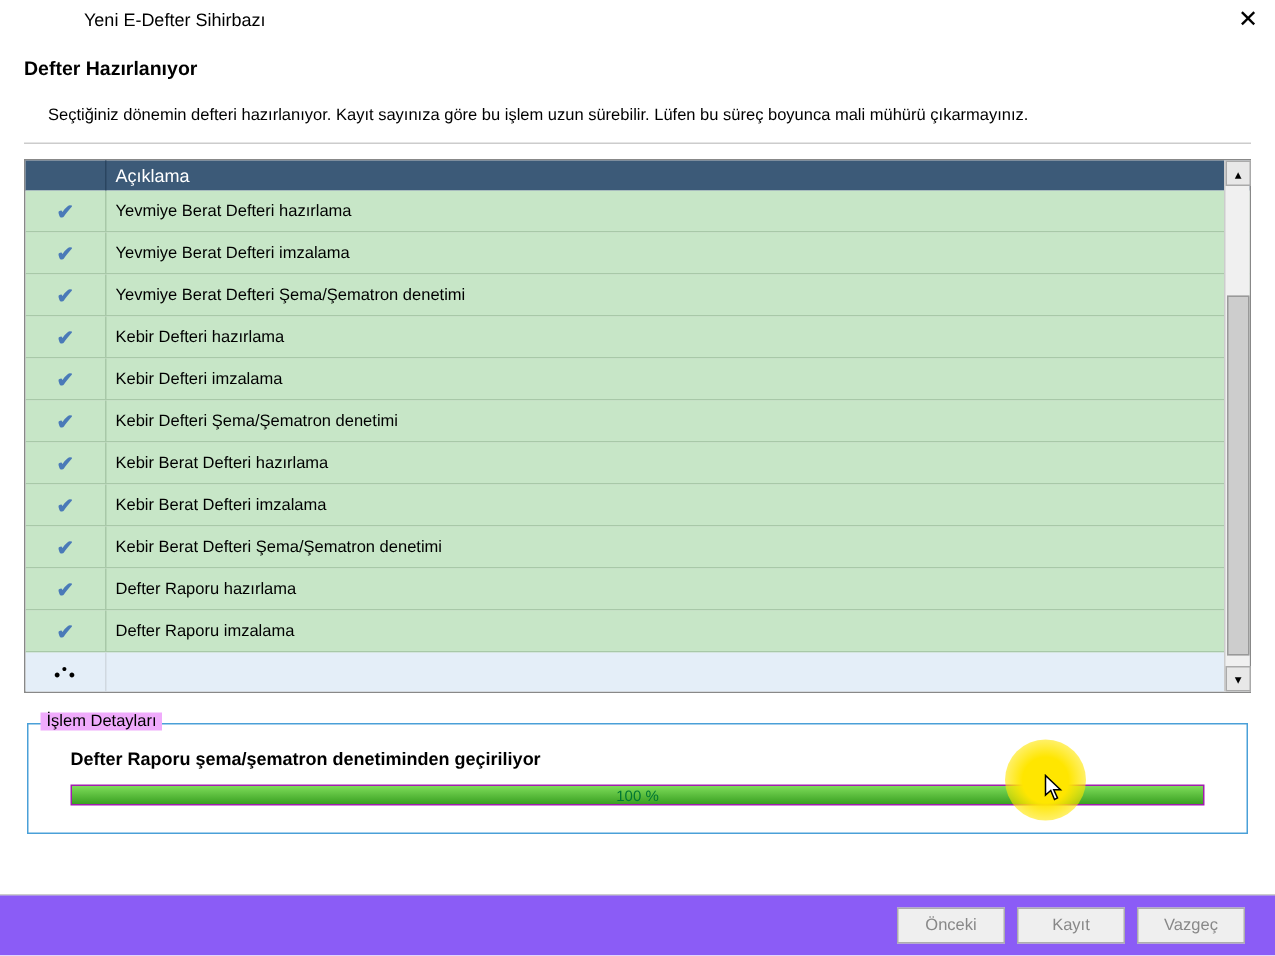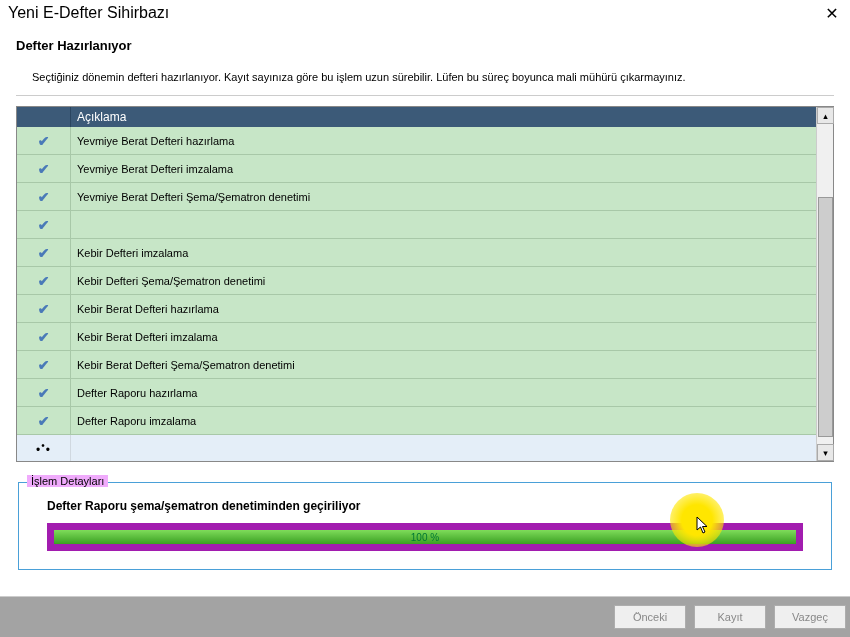--- a/index.html
+++ b/index.html
@@ -1,18 +1,18 @@
 <!DOCTYPE html>
 <html><head>
   <meta charset="utf-8">
   <style>
     * { margin: 0; padding: 0; box-sizing: border-box; }
     body { font-family: "Segoe UI", Tahoma, sans-serif; font-size: 12px; background: #fff; width: 850px; height: 637px; overflow: hidden; position: relative; }
     .titlebar { display: flex; align-items: center; justify-content: space-between; padding: 4px 8px; height: 26px; }
-    .titlebar-title { font-size: 16px; }
+    .titlebar-title { font-size: 12px; margin-left: 48px; }
     .close-btn { width: 20px; height: 20px; display: flex; align-items: center; justify-content: center; cursor: pointer; font-size: 16px; }
     .content { padding: 12px 16px 0 16px; }
     .header-title { font-weight: bold; font-size: 13px; margin-bottom: 18px; }
     .header-desc { font-size: 11px; margin-left: 16px; margin-bottom: 12px; }
     .separator { border-top: 1px solid #ccc; margin: 6px 0 10px 0; }
     .grid-wrap { position: relative; border: 1px solid #888; margin: 0 0 0 0; }
     .grid-header { display: flex; background: #3c5a78; color: #fff; height: 20px; align-items: center; }
     .col-icon-h { width: 54px; border-right: 1px solid #2a4560; height: 100%; }
     .col-desc-h { flex: 1; padding-left: 6px; font-size: 12px; line-height: 24px; }
     .grid-body { height: 334px; overflow: hidden; }
@@ -25,24 +25,24 @@
     .check { color: #4a7ab8; font-size: 14px; font-weight: bold; }
     .spinner { font-size: 12px; letter-spacing: 1px; }
     .scroll-col { position: absolute; right: 0; top: 0; width: 17px; height: 100%; background: #f0f0f0; border-left: 1px solid #ccc; }
     .scroll-btn { width: 17px; height: 17px; background: #e8e8e8; border: 1px solid #aaa; display: flex; align-items: center; justify-content: center; font-size: 9px; position: absolute; }
     .scroll-up { top: 0; }
     .scroll-down { bottom: 0; }
     .scroll-thumb { position: absolute; left: 1px; width: 15px; background: #cdcdcd; border: 1px solid #999; }
     .details-group { border: 1px solid #4aa0d8; margin: 20px 2px 0 2px; padding: 16px 28px 18px 28px; position: relative; }
     .details-legend { position: absolute; top: -8px; left: 8px; background: #f0abfc; padding: 0 4px; font-size: 11px; }
     .details-text { font-weight: bold; font-size: 12px; margin-bottom: 10px; }
-    .progress-outer { height: 28px; background: #fde047; border: 7px solid #a21caf; position: relative; overflow: hidden; }
+    .progress-outer { height: 14px; background: #fde047; border: 1px solid #a21caf; position: relative; overflow: hidden; }
     .progress-inner { height: 100%; background: linear-gradient(to bottom, #7edc5a, #3aa022); }
     .progress-label { position: absolute; top: 0; left: 0; right: 0; text-align: center; font-size: 10px; line-height: 16px; color: #073; }
-    .footer { position: absolute; bottom: 0; left: 0; right: 0; border-top: 1px solid #ccc; padding: 8px 4px; display: flex; justify-content: flex-end; gap: 8px; background: #a3a3a3; }
+    .footer { position: absolute; bottom: 0; left: 0; right: 0; border-top: 1px solid #ccc; padding: 8px 20px; display: flex; justify-content: flex-end; gap: 8px; background: #8b5cf6; }
     .btn { min-width: 72px; height: 24px; border: 1px solid #adadad; background: #efefef; color: #888; font-size: 11px; cursor: default; padding: 0 10px; }
     .cursor-highlight { position: absolute; width: 54px; height: 54px; border-radius: 50%; background: radial-gradient(circle, #ffe600 40%, rgba(255,230,0,0.6) 70%, rgba(255,230,0,0) 100%); top: 493px; left: 670px; pointer-events: none; z-index: 50; }
     .cursor-arrow { position: absolute; top: 516px; left: 696px; font-size: 16px; z-index: 51; pointer-events: none; color: #000; }
   </style>
 </head>
 <body>
 
 <div class="titlebar">
   <span class="titlebar-title">Yeni E-Defter Sihirbazı</span>
   <span class="close-btn">✕</span>
@@ -74,20 +74,21 @@
         <div class="grid-row done">
           <div class="col-icon">
             <span class="check">✔</span>
           </div>
           <div class="col-desc">Yevmiye Berat Defteri Şema/Şematron denetimi</div>
         </div>
         <div class="grid-row done">
           <div class="col-icon">
             <span class="check">✔</span>
           </div>
+          <div class="col-desc">Kebir Defteri hazırlama</div>
         </div>
         <div class="grid-row done">
           <div class="col-icon">
             <span class="check">✔</span>
           </div>
           <div class="col-desc">Kebir Defteri imzalama</div>
         </div>
         <div class="grid-row done">
           <div class="col-icon">
             <span class="check">✔</span>

